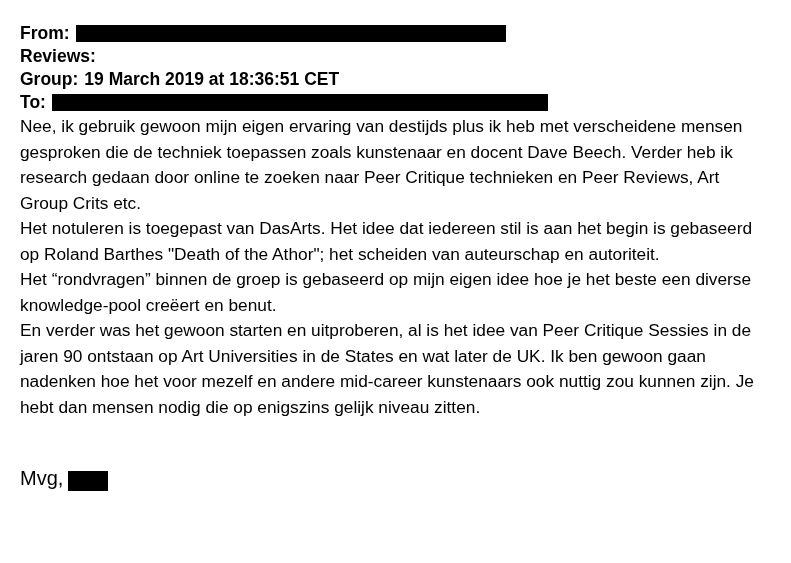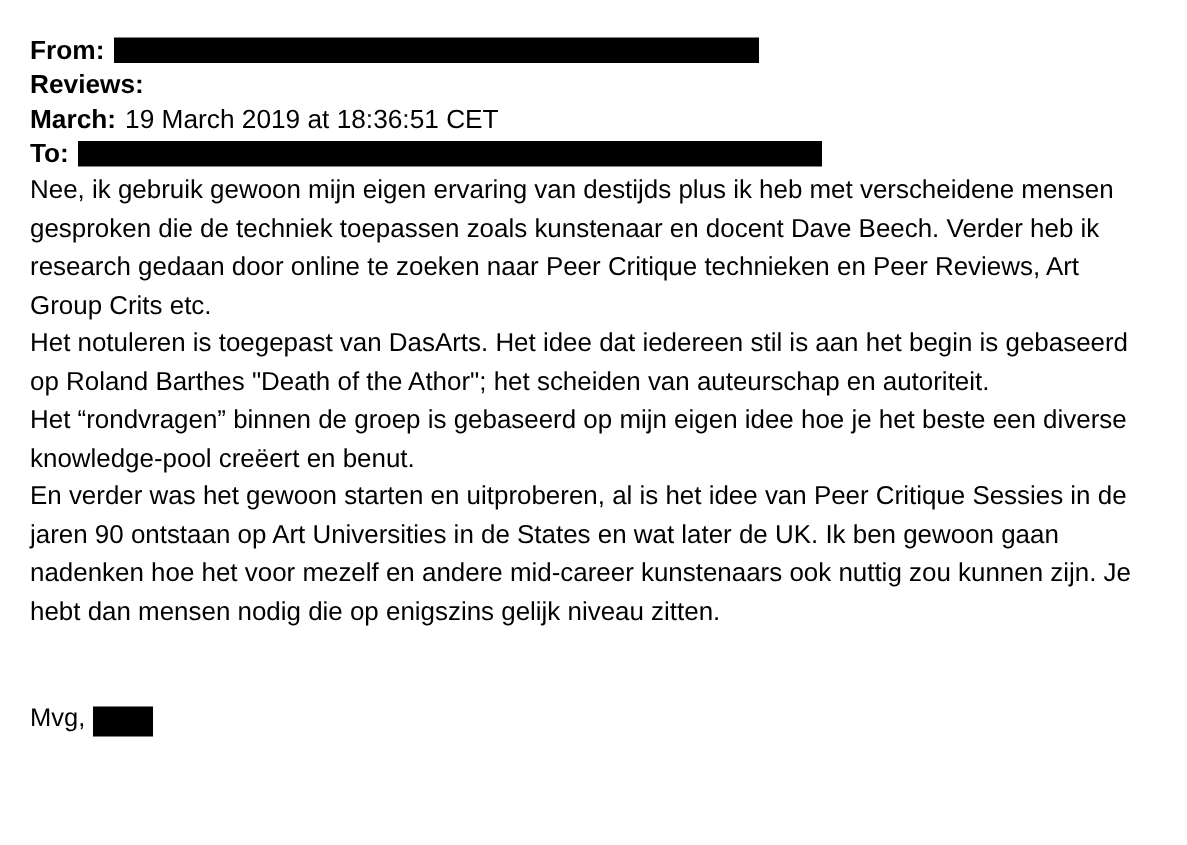--- a/index.html
+++ b/index.html
@@ -29,21 +29,21 @@
     display: flex;
     align-items: center;
     white-space: nowrap;
     margin-bottom: 1px;
   }
   .header-label {
     font-weight: bold;
     margin-right: 6px;
   }
   .header-value {
-    font-weight: normal;
+    font-weight: bold;
   }
   .header-value.bold {
     font-weight: bold;
   }
   .redaction {
     display: inline-block;
     background: #000000;
     vertical-align: middle;
   }
   .redact-from {
@@ -66,21 +66,21 @@
   .body-text {
     font-size: 17.3px;
     line-height: 25.5px;
     width: 745px;
   }
   .para {
     margin: 0;
   }
   .sig {
     margin-top: 46px;
-    font-size: 17px;
+    font-size: 20px;
     line-height: 25.5px;
     display: flex;
     align-items: center;
   }
 </style>
 </head>
 <body>
 
 <div class="page">
 
@@ -89,21 +89,21 @@
     <div class="header-row">
       <span class="header-label">From:</span>
       <span class="redaction redact-from"></span>
     </div>
 
     <div class="header-row">
       <span class="header-label">Reviews:</span>
     </div>
 
     <div class="header-row">
-      <span class="header-label">March:</span>
+      <span class="header-label">Group:</span>
       <span class="header-value">19 March 2019 at 18:36:51 CET</span>
     </div>
 
     <div class="header-row">
       <span class="header-label">To:</span>
       <span class="redaction redact-to"></span>
     </div>
 
   </div>
 

